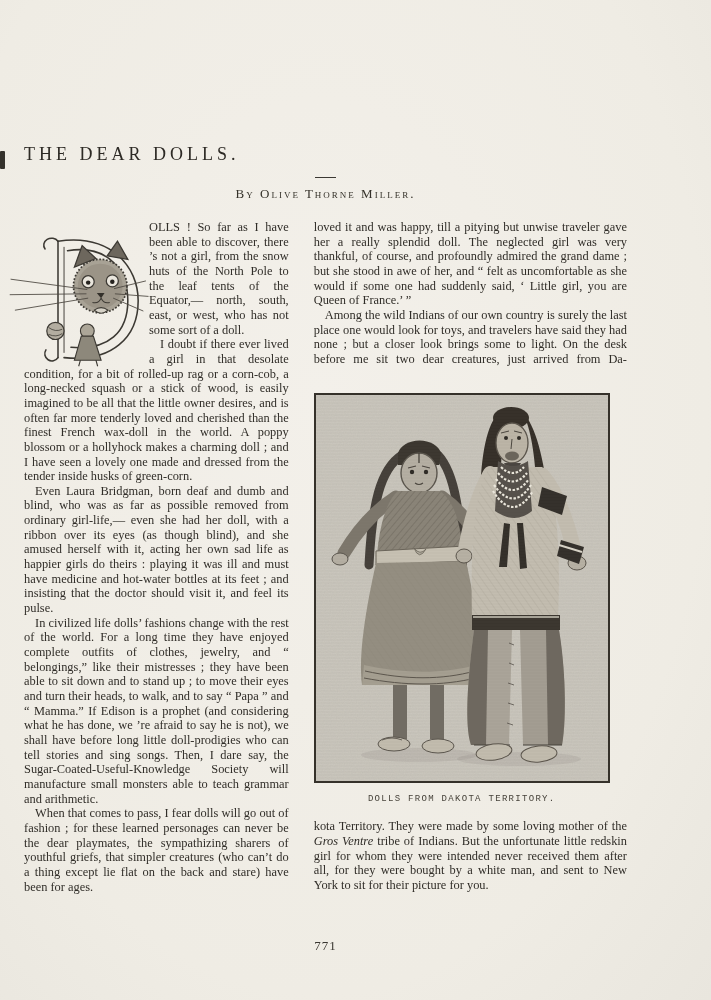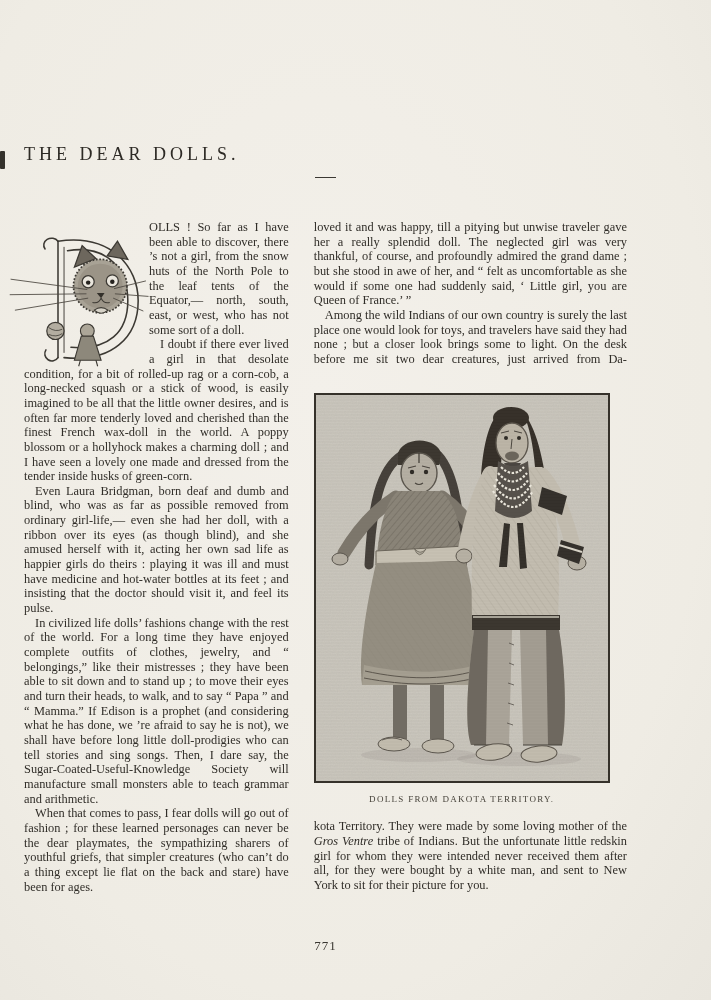--- a/index.html
+++ b/index.html
@@ -20,37 +20,38 @@
   .col.left{width:294px;}
   .col.right{width:348px;}
   .col p{margin:0;}
   .ind{text-indent:11px;}
   .jlast{text-align-last:justify;}
   .dropcap{float:left;width:134px;height:146px;margin:0 7px 0 -16px;overflow:visible;}
   .dropcap svg{display:block;overflow:visible;}
   figure{margin:26px 0 0 0;width:296px;}
   .engraving{width:296px;height:390px;}
   figcaption{margin-top:9px;margin-bottom:13px;text-align:center;font-size:9px;letter-spacing:1.3px;
-             color:#46423a;font-variant:small-caps;}
+             color:#46423a;font-variant:small-caps;font-family:Liberation Mono, monospace;}
   .caption-caps{text-transform:uppercase;}
   .folio{position:absolute;top:938px;left:24px;width:603px;text-align:center;
          font-size:13px;letter-spacing:1px;color:#393630;}
   i{}
 </style>
 </head>
 <body>
 
 <div class="page">
 
   <div class="edge-mark"></div>
 
   <h1 class="title">THE DEAR DOLLS.</h1>
   <div class="title-rule">
       <span></span>
     </div>
+  <div class="byline">By Olive Thorne Miller.</div>
 
   <div class="columns">
 
     <div class="col left">
       <p>
         <span class="dropcap">
           <svg width="150" height="158" viewBox="-24 0 174 158" xmlns="http://www.w3.org/2000/svg">
             <g stroke="#3c3933" fill="none" stroke-width="1.8" stroke-linecap="round">
 
               <path d="M34,12 C96,3 127,42 127,81 C127,123 97,153 41,147"></path>

